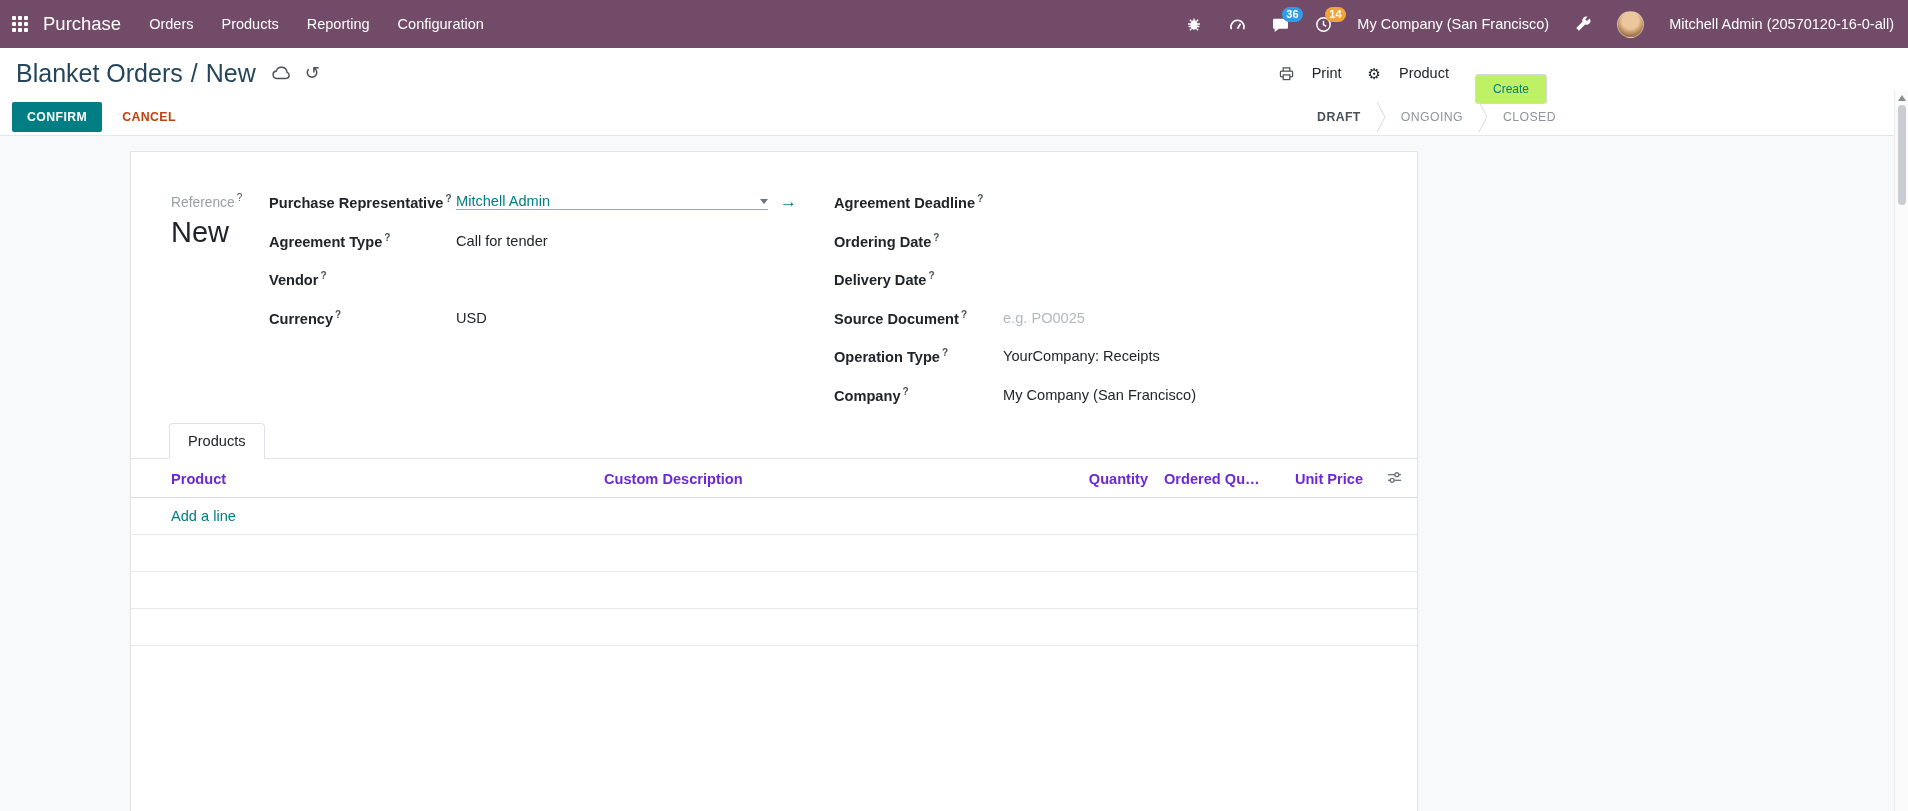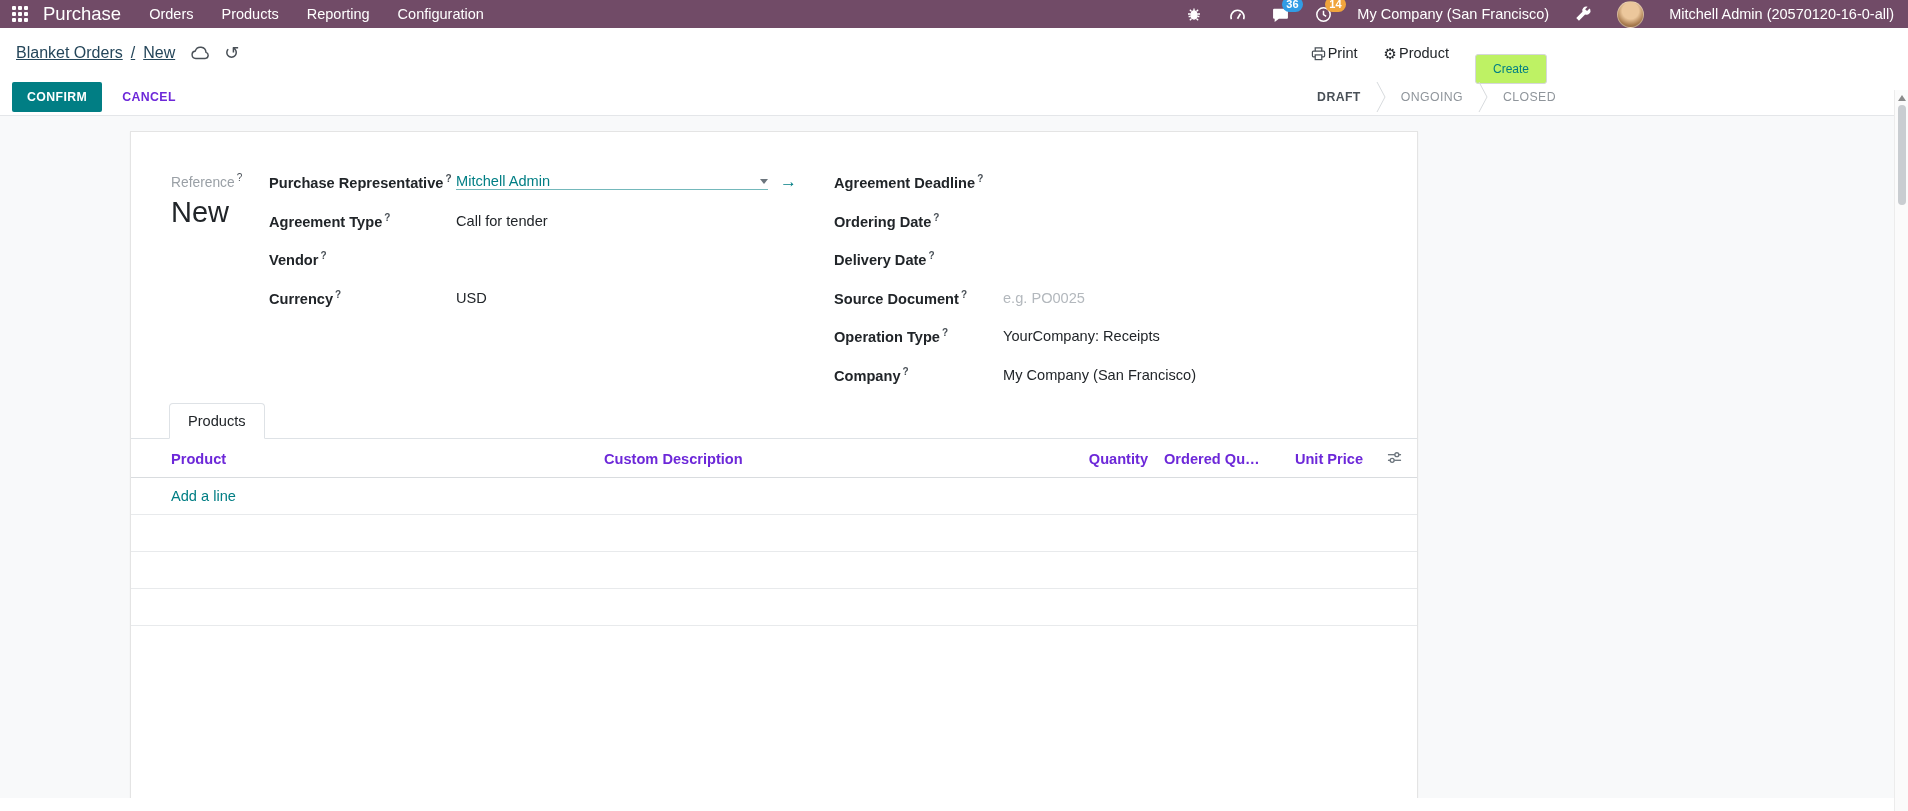--- a/index.html
+++ b/index.html
@@ -1,48 +1,48 @@
 <!DOCTYPE html>
 <html><head>
 <meta charset="utf-8">
 <style>
   * { margin:0; padding:0; box-sizing:border-box; }
   html,body { width:1908px; height:811px; overflow:hidden;
     font-family:"Liberation Sans","DejaVu Sans",sans-serif; background:#fff; color:#212529; }
 
   
-  .navbar { height:28px; background:#714B67; display:flex; align-items:center; color:#fff; padding:0 14px 0 8px; position:relative; z-index:5; }
+  .navbar { height:48px; background:#714B67; display:flex; align-items:center; color:#fff; padding:0 14px 0 8px; position:relative; z-index:5; }
   .apps-grid { width:17px; height:17px; display:grid; grid-template-columns:repeat(3,4px); grid-template-rows:repeat(3,4px); gap:2px; margin:0 6px 0 4px; cursor:pointer; }
   .apps-grid span { background:#fff; border-radius:1px; }
   .brand { font-size:18.5px; font-weight:500; margin:0 14px 0 8px; cursor:pointer; }
   .menu-item { font-size:14.5px; line-height:40px; padding:0 14px; cursor:pointer; }
   .nav-right { margin-left:auto; display:flex; align-items:center; gap:25px; font-size:14.5px; }
   .nav-ico { width:18px; height:18px; display:inline-flex; align-items:center; justify-content:center; position:relative; cursor:pointer; color:#fff; }
   .nav-ico svg { display:block; }
   .badge { position:absolute; top:-8px; left:11px; min-width:18px; padding:1px 4px; border-radius:9px; font-size:11px; font-weight:700; text-align:center; color:#fff; line-height:13px; }
   .badge-msg { background:#319CE5; }
   .badge-act { background:#F0A43C; }
   .avatar { width:27px; height:27px; border-radius:50%; background:radial-gradient(circle at 50% 35%, #ecc79c 0 40%, #a97c4f 70%, #6e4f33 100%); border:1px solid rgba(255,255,255,.35); cursor:pointer; }
   .company-name,.user-name { cursor:pointer; white-space:nowrap; }
 
   
   .control-panel { height:50px; background:#fff; display:flex; align-items:center; padding:0 16px; }
-  .breadcrumb { font-size:16px; color:#25465A; display:flex; align-items:center; gap:8px;text-decoration:underline; }
+  .breadcrumb { font-size:25px; color:#25465A; display:flex; align-items:center; gap:8px; }
   .breadcrumb .bc-link { cursor:pointer; }
   .bc-icons { display:flex; align-items:center; gap:14px; margin-left:16px; color:#495057; }
   .undo-glyph { font-size:18px; line-height:1; cursor:pointer; color:#495057; }
   .cp-right { margin-left:auto; margin-right:345px; display:flex; align-items:center; gap:26px; font-size:14.5px; color:#212529; }
-  .cp-btn { display:flex; align-items:center; gap:2px; cursor:pointer; }
+  .cp-btn { display:flex; align-items:center; gap:18px; cursor:pointer; }
   .gear-glyph { font-size:15px; line-height:1; }
   .create-btn { border:1px solid #d5d7da; border-radius:3px; background:#bef264; color:#017E84; font-size:12px; padding:7px 17px; cursor:pointer;margin-top:31px; }
 
   
   .statusbar { height:38px; background:#fff; border-bottom:1px solid #e4e6e9; display:flex; align-items:center; padding-left:12px; }
   .btn-confirm { background:#017E84; color:#fff; border:none; font-size:12.3px; font-weight:700; letter-spacing:.4px; padding:8px 15px; border-radius:2px; cursor:pointer; font-family:inherit; }
-  .btn-cancel { background:none; border:none; color:#6d28d9; font-size:12.3px; font-weight:700; letter-spacing:.4px; margin-left:20px; cursor:pointer; font-family:inherit; }
+  .btn-cancel { background:none; border:none; color:#c2410c; font-size:12.3px; font-weight:700; letter-spacing:.4px; margin-left:20px; cursor:pointer; font-family:inherit; }
   .stages { margin-left:auto; margin-right:352px; display:flex; align-items:center; gap:15px; }
   .stage { font-size:12.3px; letter-spacing:.4px; color:#8f959b; cursor:pointer; white-space:nowrap; }
   .stage.active { color:#495057; font-weight:700; }
   .stage-chev { display:block; }
 
   
   .content { position:relative; height:682px; background:#f8f9fa; overflow:hidden; }
   .sheet { width:1288px; margin:15px 0 0 130px; background:#fff; border:1px solid #e4e4e4; box-shadow:0 1px 2px rgba(0,0,0,.04); min-height:720px; }
   .sheet-inner { padding:40px 40px 0 40px; }
   .form-fields { display:flex; min-height:223px; }

